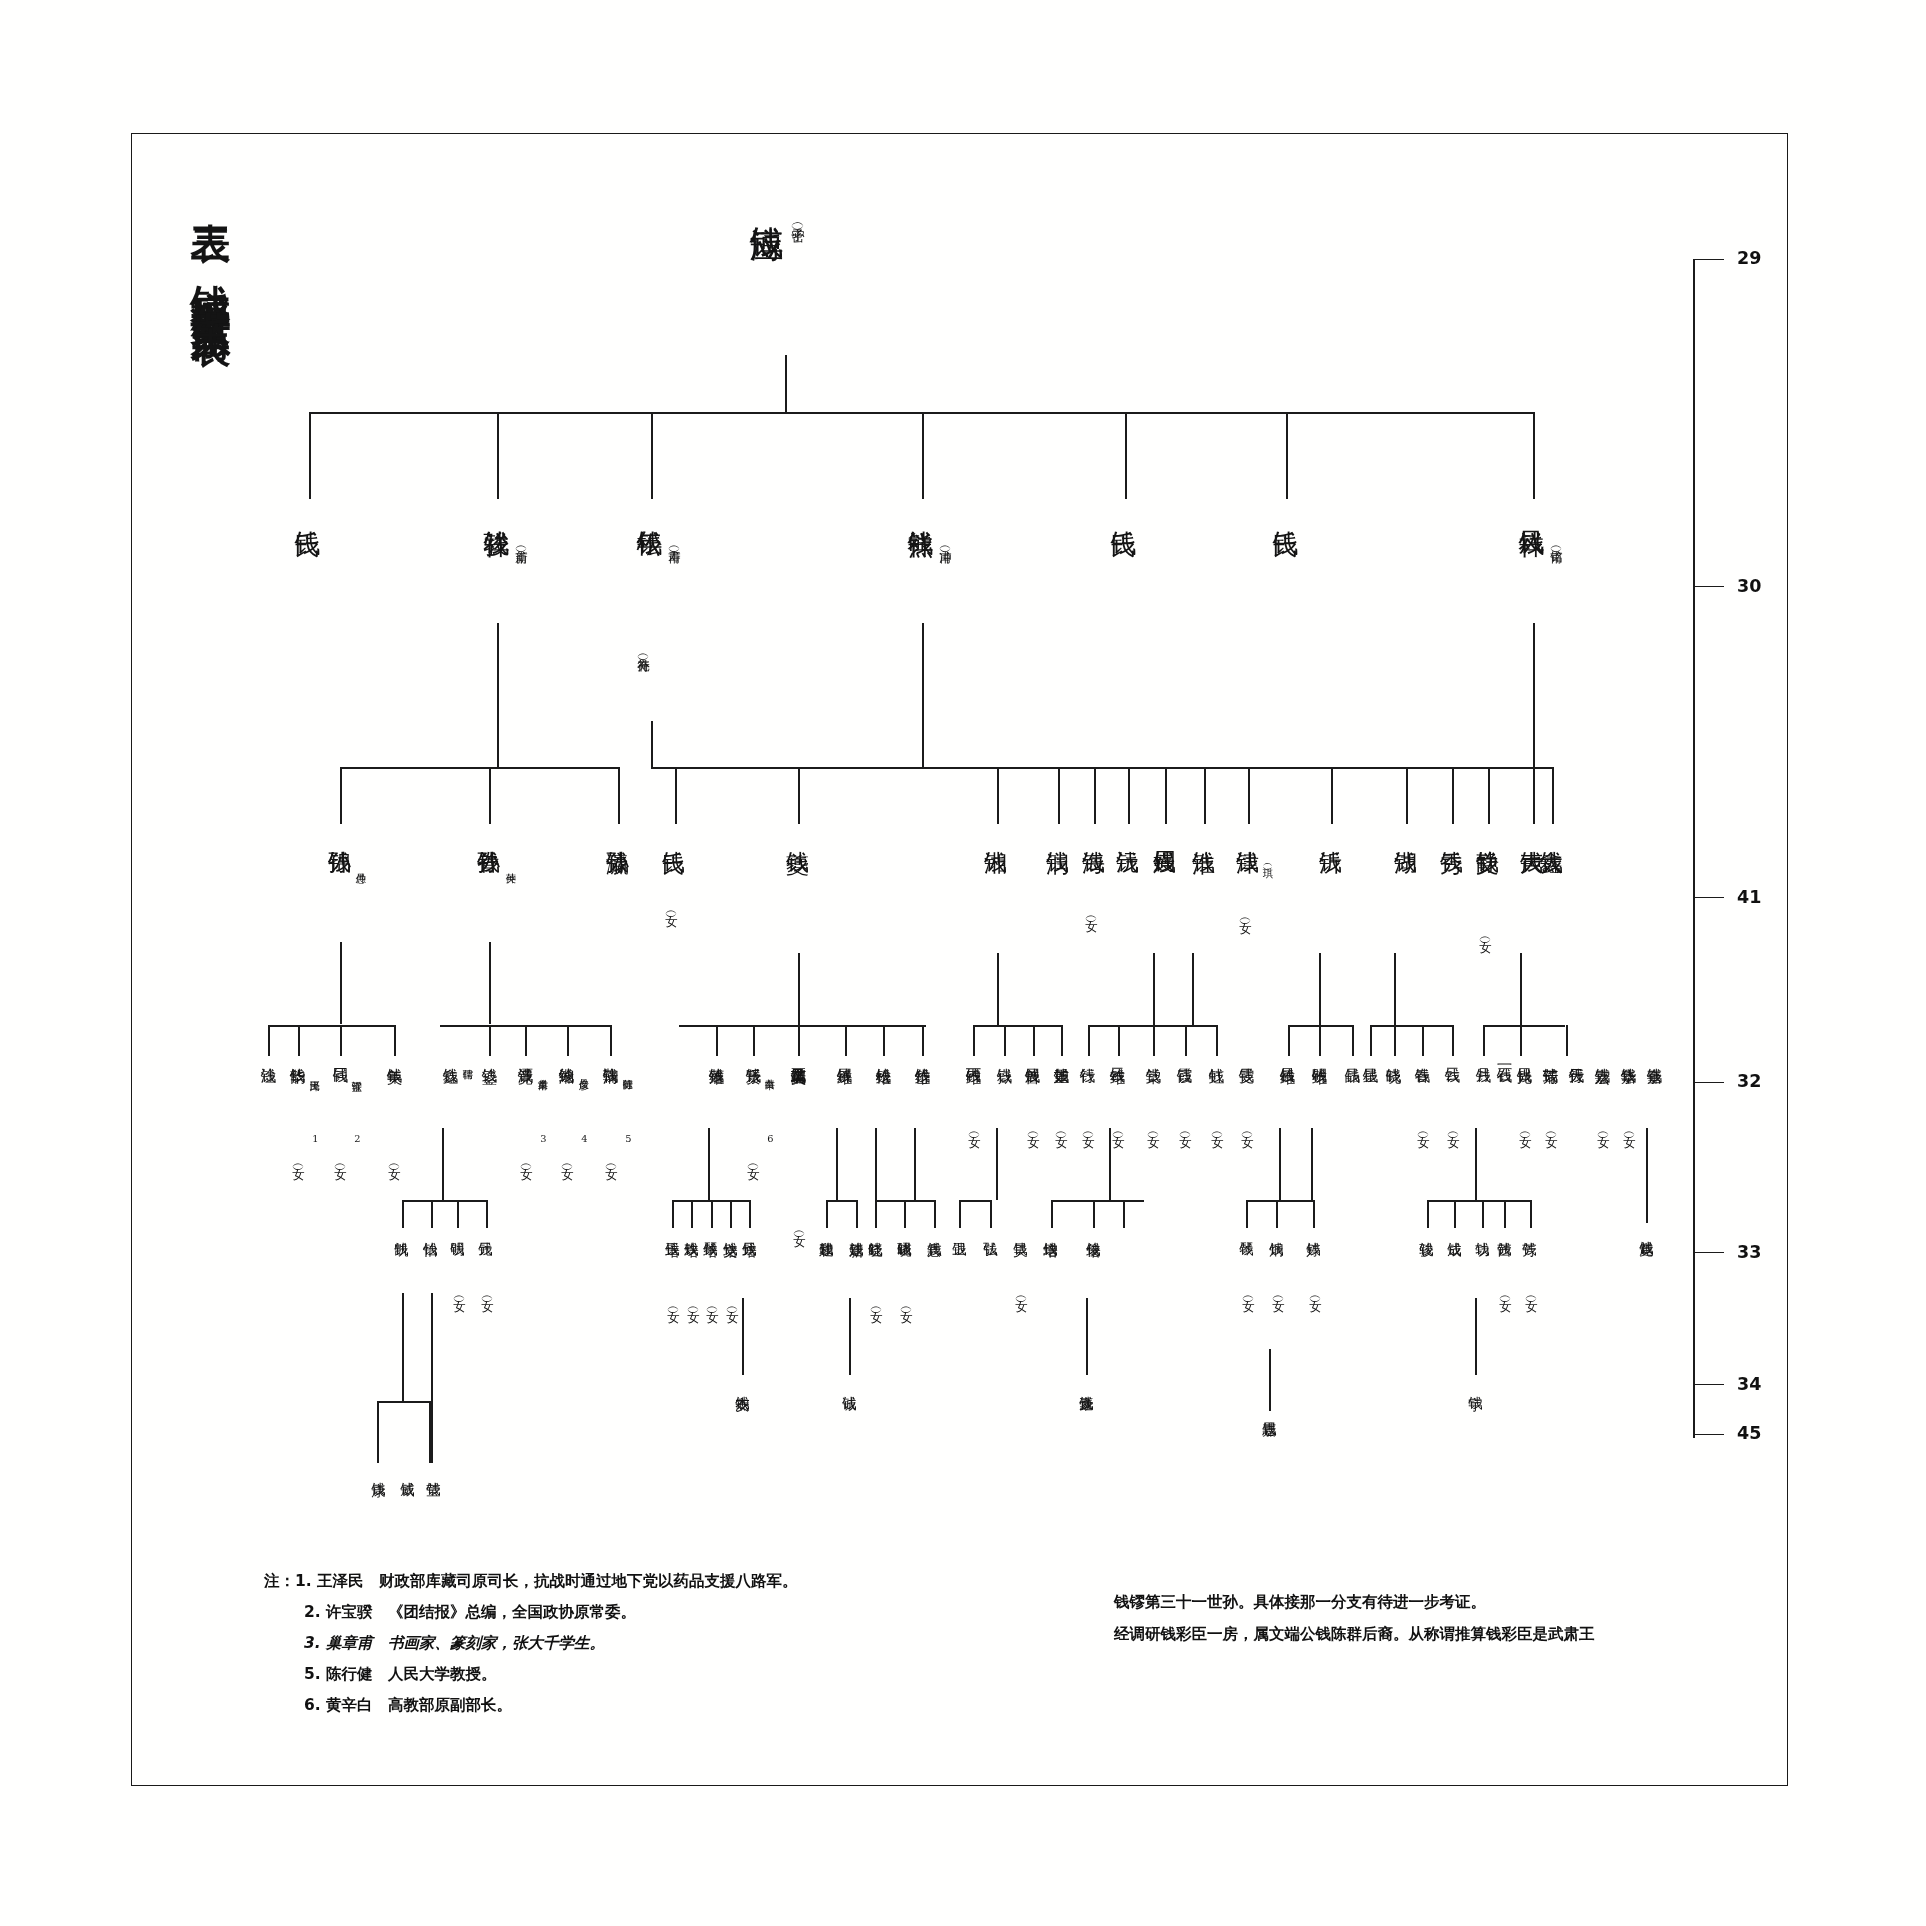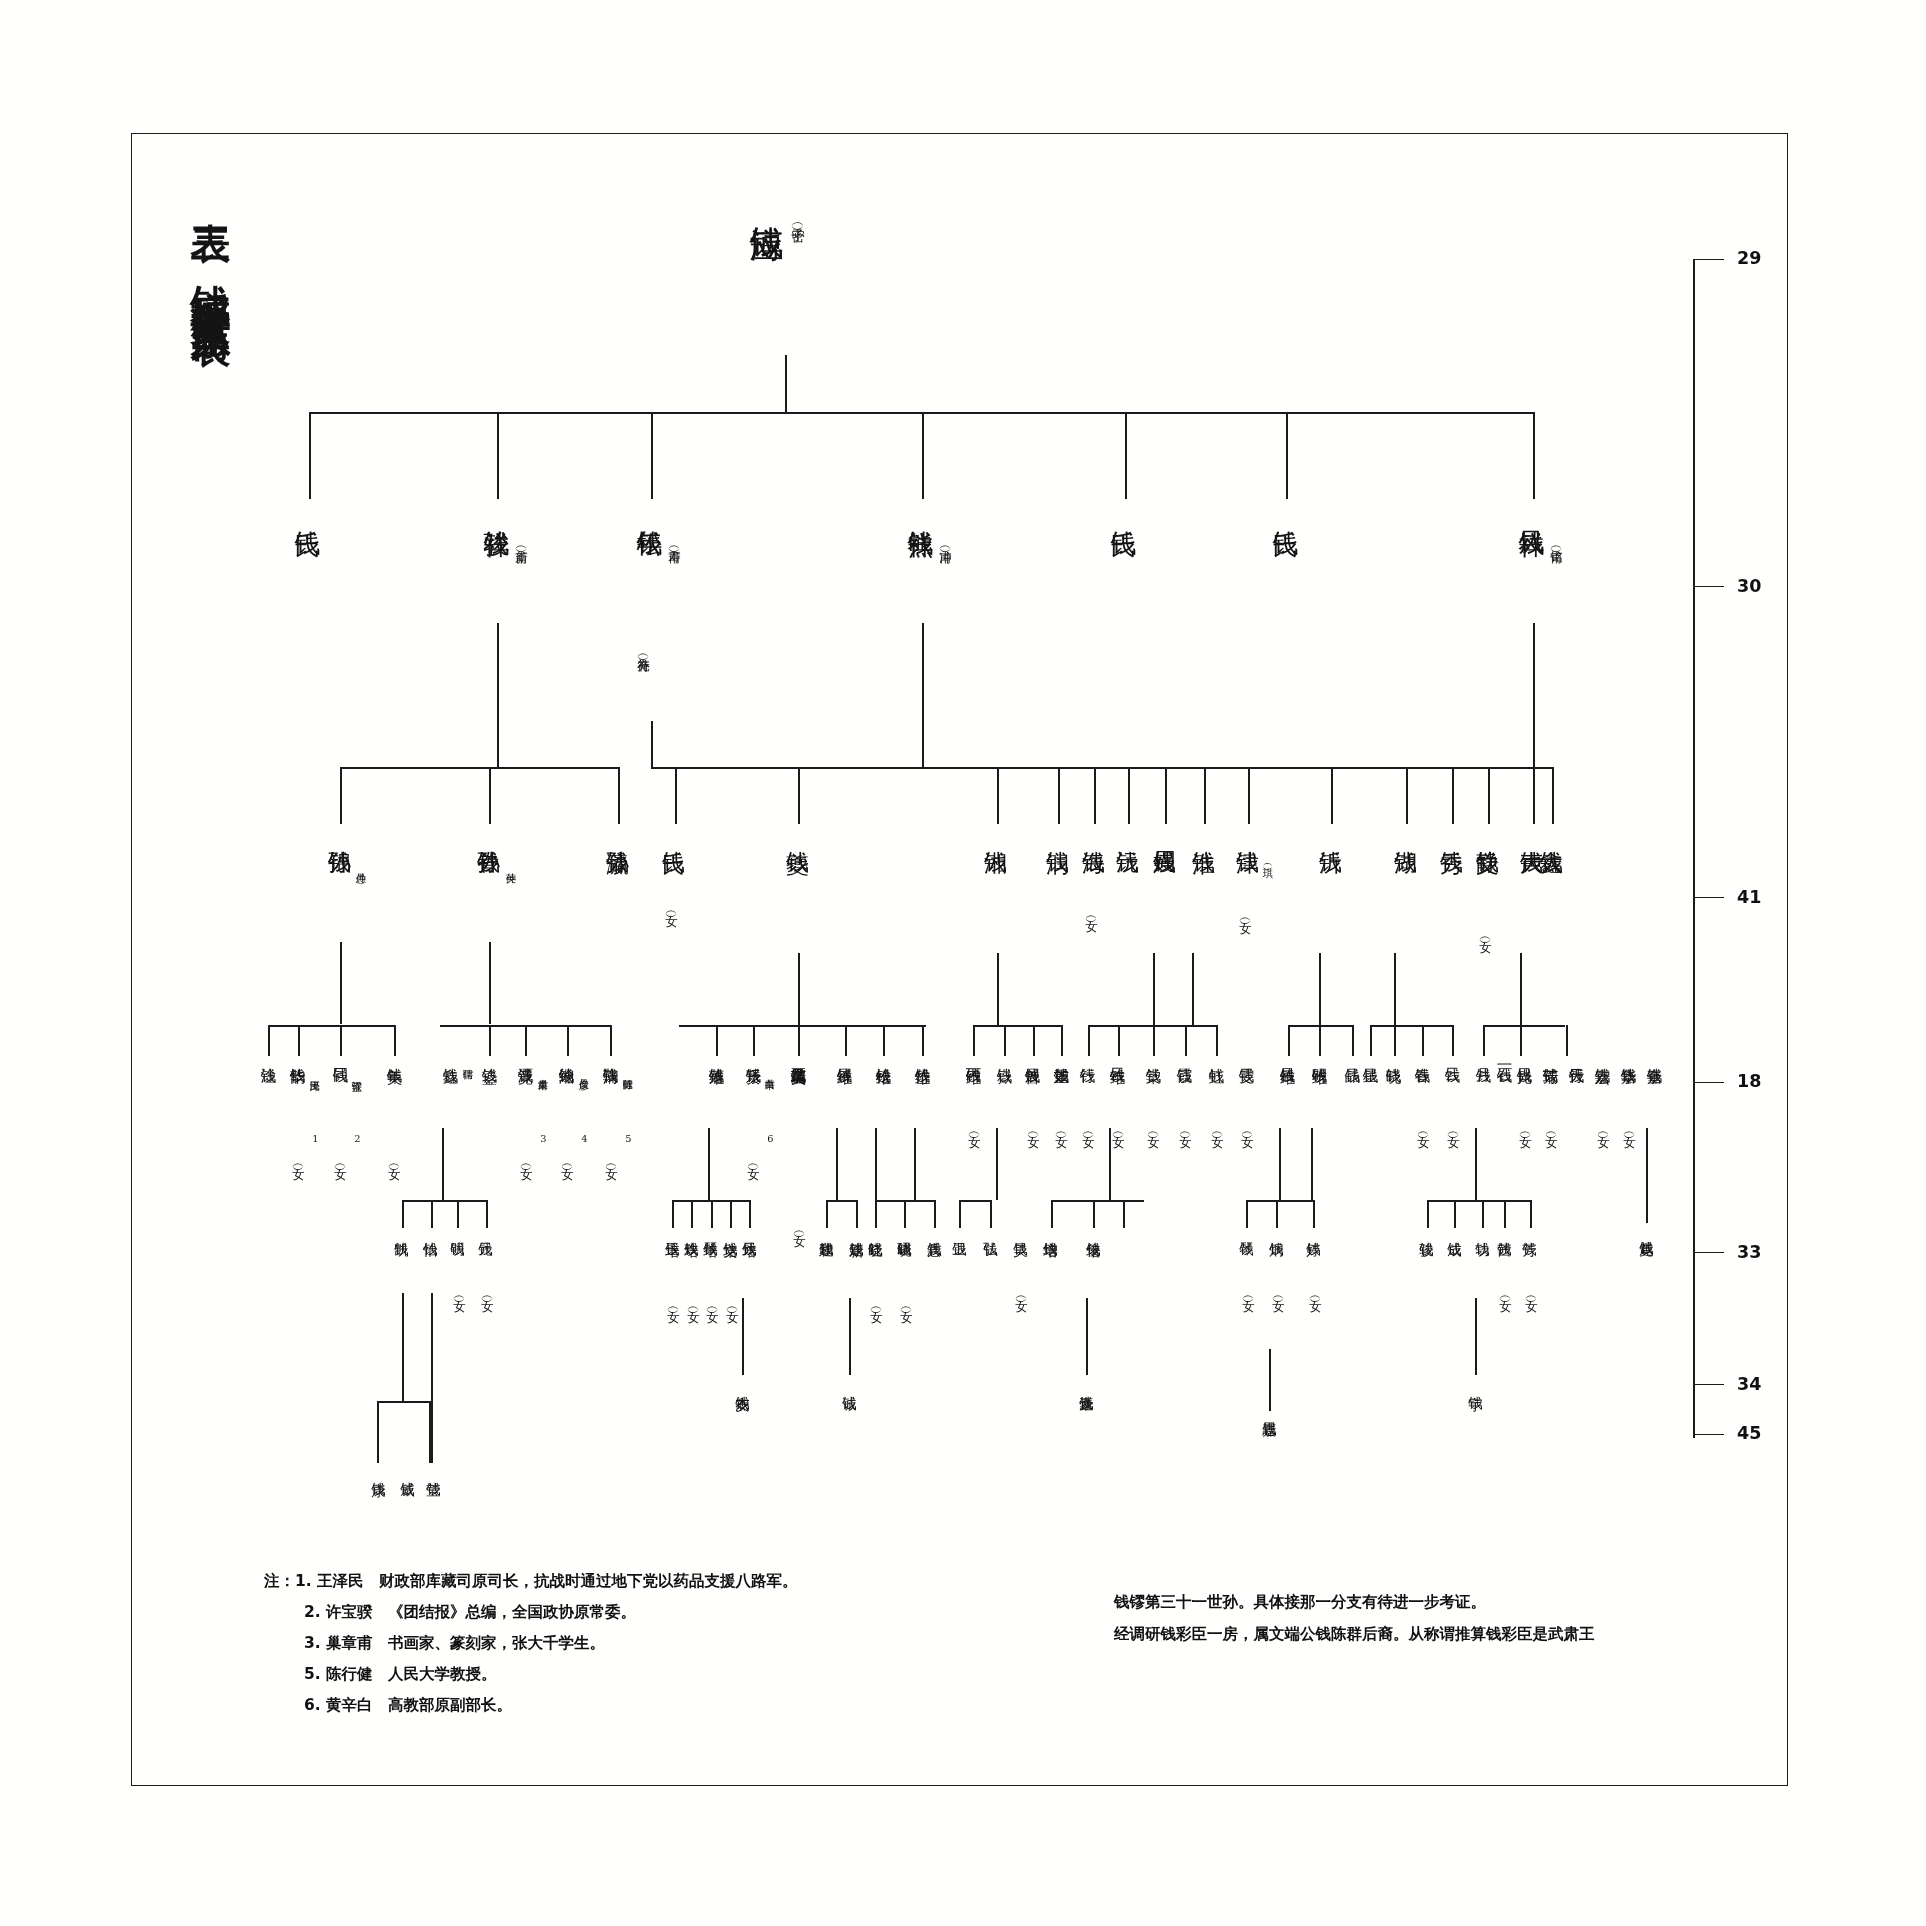--- a/index.html
+++ b/index.html
@@ -45,21 +45,21 @@
   <div class="v title" style="left:191px;top:191px;height:592px;">表三  钱应溥分支世系简表</div>
 
   <div class="line vl" style="left:1693px;top:259px;width:1.5px;height:1179px;"></div>
   <div class="line hl" style="left:1693px;top:259px;width:31px;height:1px;"></div>
   <div class="scale-num" style="left:1737px;top:248px;">29</div>
   <div class="line hl" style="left:1693px;top:586px;width:31px;height:1px;"></div>
   <div class="scale-num" style="left:1737px;top:576px;">30</div>
   <div class="line hl" style="left:1693px;top:897px;width:31px;height:1px;"></div>
   <div class="scale-num" style="left:1737px;top:887px;">41</div>
   <div class="line hl" style="left:1693px;top:1082px;width:31px;height:1px;"></div>
-  <div class="scale-num" style="left:1737px;top:1071px;">18</div>
+  <div class="scale-num" style="left:1737px;top:1071px;">32</div>
   <div class="line hl" style="left:1693px;top:1252px;width:31px;height:1px;"></div>
   <div class="scale-num" style="left:1737px;top:1242px;">33</div>
   <div class="line hl" style="left:1693px;top:1384px;width:31px;height:1px;"></div>
   <div class="scale-num" style="left:1737px;top:1374px;">34</div>
   <div class="line hl" style="left:1693px;top:1434px;width:31px;height:1px;"></div>
   <div class="scale-num" style="left:1737px;top:1423px;">45</div>
 
   <div class="v n-root" style="left:750px;top:200px;height:119px;">钱应溥</div>
   <div class="v small" style="left:791px;top:218px;height:103px;">（子密）</div>
   <div class="line vl" style="left:785px;top:355px;height:57px;"></div>
@@ -429,21 +429,21 @@
   <div class="line vl" style="left:377px;top:1401px;height:62px;"></div>
   <div class="line vl" style="left:429px;top:1401px;height:62px;"></div>
 
   <div class="v n-g34" style="left:371px;top:1471px;height:57px;">钱康</div>
   <div class="v n-g34" style="left:400px;top:1471px;height:57px;">钱威</div>
   <div class="v n-g34" style="left:426px;top:1471px;height:57px;">钱莹</div>
 
   <div class="note-block" style="left:264px;top:1566px;">
     <div class="note-line"><span>注：</span><span>1. 王泽民　财政部库藏司原司长，抗战时通过地下党以药品支援八路军。</span></div>
     <div class="note-line" style="padding-left:40px;"><span>2. 许宝骙　《团结报》总编，全国政协原常委。</span></div>
-    <div class="note-line" style="padding-left:40px;"><span>3. 巢章甫　书画家、篆刻家，张大千学生。</span></div>
+    <div class="note-line" style="padding-left:40px;font-style:italic;"><span>3. 巢章甫　书画家、篆刻家，张大千学生。</span></div>
     <div class="note-line" style="padding-left:40px;"><span>5. 陈行健　人民大学教授。</span></div>
     <div class="note-line" style="padding-left:40px;"><span>6. 黄辛白　高教部原副部长。</span></div>
   </div>
 
   <div class="appendix" style="left:1076px;top:1587px;">
     <div class="app-line" style="padding-left:38px;"><span>钱镠第三十一世孙。具体接那一分支有待进一步考证。</span></div>
     <div class="app-line" style="padding-left:38px;"><span>经调研钱彩臣一房，属文端公钱陈群后裔。从称谓推算钱彩臣是武肃王</span></div>
   </div>
 
 </div>

